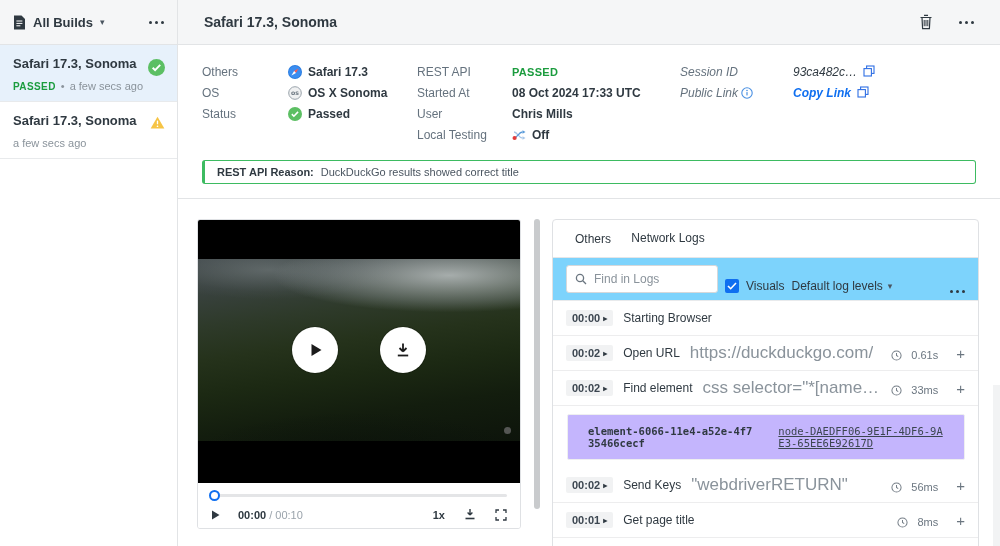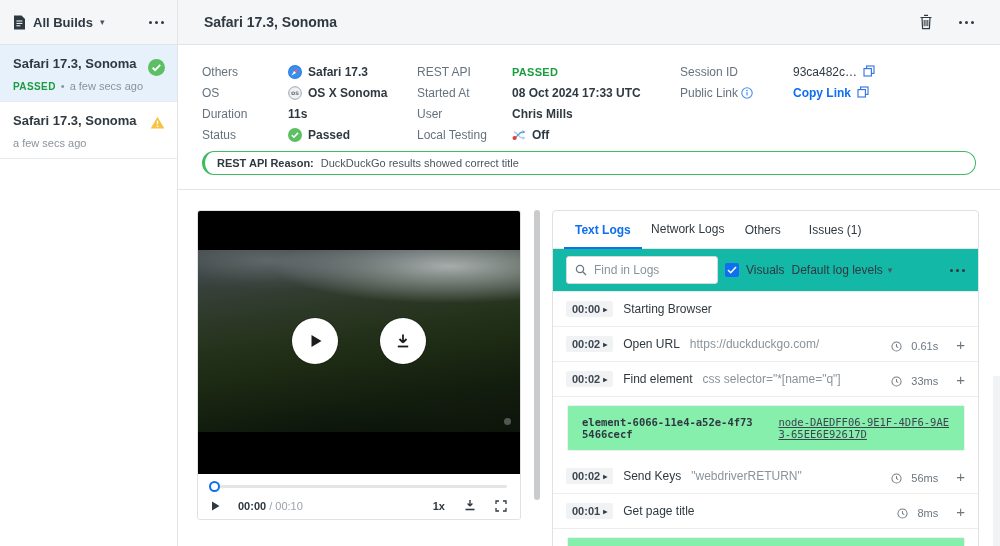--- a/index.html
+++ b/index.html
@@ -23,29 +23,29 @@
   .passed-txt { color:#1b9c3e; font-weight:700; font-size:10px; letter-spacing:.4px; }
   .sb-status { position:absolute; right:12px; top:14px; }
   
   .main { flex:1; min-width:0; display:flex; flex-direction:column; position:relative; }
   .m-header { height:45px; flex-shrink:0; display:flex; align-items:center; padding:0 26px; background:#f5f6f7; border-bottom:1px solid #e2e4e6; }
   .m-title { font-size:14px; font-weight:600; }
   .hd-icons { margin-left:auto; display:flex; align-items:center; gap:26px; }
   
   .meta-wrap { border-bottom:1px solid #e2e4e6; background:#fff; }
   .meta { display:flex; padding:16px 24px 2px; }
-  .mcol1 { width:215px; } .mcol2 { width:263px; } .mcol3 { flex:1; }
+  .mcol1 { width:215px; } .mcol2 { width:263px; } .mcol3 { flex:1;font-style:italic; }
   .mrow { display:flex; align-items:center; height:21px; }
   .mlabel { color:#65727e; }
   .mcol1 .mlabel { width:86px; } .mcol2 .mlabel { width:95px; } .mcol3 .mlabel { width:113px; }
   .mval { display:flex; align-items:center; gap:6px; font-weight:600; }
   .mval.plain { font-weight:400; }
   .green-bold { color:#1b9c3e; font-weight:700; font-size:11px; letter-spacing:.3px; }
   .link { color:#0f6ff0; font-weight:600; cursor:pointer; }
-  .banner { margin:4px 24px 14px; border:1px solid #3dbb61; border-left-width:3px; border-radius:12px; padding:5px 12px; display:flex; align-items:center; gap:7px; font-size:11px; }
+  .banner { margin:13px 24px 14px; border:1px solid #3dbb61; border-left-width:3px; border-radius:3px; padding:5px 12px; display:flex; align-items:center; gap:7px; font-size:11px; }
   .banner b { font-size:11px; }
   .banner span { color:#4a5560; }
   
   .content { flex:1; display:flex; padding:20px 0 0 19px; background:#fff; position:relative; }
   
   .vcard { width:324px; flex-shrink:0; border:1px solid #dfe1e4; border-radius:3px; overflow:hidden; align-self:flex-start; }
   .vscreen { height:263px; background:#000; position:relative; }
   .vimg { position:absolute; left:0; right:0; top:39px; height:182px;
     background:
       radial-gradient(ellipse 70% 26% at 78% 9%, rgba(205,210,212,.75), rgba(150,158,160,.35) 55%, rgba(80,90,90,0) 78%),
@@ -66,37 +66,37 @@
   
   .mid-scroll { width:6px; height:290px; border-radius:3px; background:#c9cbcd; margin-left:13px; flex-shrink:0; }
   .page-scroll { position:absolute; right:0; top:186px; bottom:0; width:7px; background:#f2f3f4; }
   
   .logs-panel { margin-left:12px; width:427px; border:1px solid #dfe1e4; border-radius:4px 4px 0 0; background:#fff; display:flex; flex-direction:column; overflow:hidden; position:relative; }
   .tabs { display:flex; align-items:stretch; min-height:38px; border-bottom:1px solid #e5e6e8; padding:0 8px; }
   .tab { display:flex; align-items:center; justify-content:center; padding:0 14px; font-size:12px; cursor:pointer; position:relative; text-align:center; }
   .tab.active { color:#0f6ff0; font-weight:700; }
   .tab.active::after { content:""; position:absolute; left:3px; right:3px; bottom:-1px; height:2px; background:#0f6ff0; }
   .tab.two-line { width:86px; line-height:1.15; padding:0 6px; }
-  .filter-row { display:flex; align-items:center; gap:7px; padding:7px 13px; background:#14b8a6; border-bottom:1px solid #e8eaec; }
+  .filter-row { display:flex; align-items:flex-end; gap:7px; padding:7px 13px; background:#7dd3fc; border-bottom:1px solid #e8eaec; }
   .search { position:relative; width:152px; }
   .search input { width:100%; height:28px; border:1px solid #d6d8da; border-radius:3px; background:#fff; padding:0 8px 0 27px; font-size:12px; font-family:inherit; color:#2f3941; outline:none; }
   .search input::placeholder { color:#8a939b; }
   .search .s-icon { position:absolute; left:9px; top:8px; }
   .cbx { width:14px; height:14px; background:#0f6ff0; border-radius:2px; display:flex; align-items:center; justify-content:center; cursor:pointer; flex-shrink:0; }
   .cbx-label { font-size:12px; }
   .dd { display:flex; align-items:center; gap:5px; font-size:12px; cursor:pointer; margin-left:0; }
   .log-list { flex:1; overflow:hidden; }
   .log-row { display:flex; align-items:center; min-height:35px; padding:0 13px; border-bottom:1px solid #ededee; gap:10px; cursor:pointer; }
   .chip { background:#f1f2f3; border-radius:2px; padding:2px 6px; font-size:11px; font-weight:600; color:#3c4650; display:inline-flex; align-items:center; gap:3px; flex-shrink:0; }
   .chip .tri { font-size:8px; color:#2f3941; }
   .action { font-size:12px; white-space:nowrap; }
-  .detail { font-size:12px; color:#8a939b; white-space:nowrap; overflow:hidden; text-overflow:ellipsis; }
+  .detail { font-size:17px; color:#8a939b; white-space:nowrap; overflow:hidden; text-overflow:ellipsis; }
   .rowright { margin-left:auto; display:flex; align-items:flex-end; gap:9px; color:#6b7680; font-size:11px; flex-shrink:0; }
   .plus { font-size:15px; color:#6b7680; margin-left:9px; cursor:pointer; line-height:1; }
-  .code-block { margin:8px 13px 8px 14px; background:#86efac; border:1px solid #eeeff0; border-radius:2px; padding:10px 14px; font-family:"DejaVu Sans Mono", monospace; font-size:10.5px; color:#3c4650; }
+  .code-block { margin:8px 13px 8px 14px; background:#c4b5fd; border:1px solid #eeeff0; border-radius:2px; padding:10px 20px; font-family:"DejaVu Sans Mono", monospace; font-size:10.5px; color:#3c4650; }
   .code-cols { display:flex; gap:22px; }
   .cb-left { width:188px; word-break:break-all; font-weight:700; color:#2f3941; }
   .cb-right { width:185px; word-break:break-all;text-decoration:underline; }
   svg { display:block; }
 </style>
 </head>
 <body>
 
 <div class="sidebar">
   <div class="sb-header">
@@ -188,24 +188,20 @@
               <span>
                 <svg width="14" height="14" viewBox="0 0 14 14">
                   <circle cx="7" cy="7" r="6.3" fill="#f0f1f2" stroke="#9aa3ab" stroke-width="1"></circle>
                   <text x="7" y="9.4" font-size="6.2" text-anchor="middle" fill="#6b7680" font-family="DejaVu Sans">os</text>
                 </svg>
               </span>
           <span>OS X Sonoma</span>
             </span>
           </div>
         <div class="mrow">
-            <span class="mlabel">Duration</span>
-          <span class="mval">11s</span>
-          </div>
-        <div class="mrow">
             <span class="mlabel">Status</span>
           <span class="mval">
               <span>
                 <svg width="14" height="14" viewBox="0 0 16 16">
                   <circle cx="8" cy="8" r="8" fill="#5cbf63"></circle>
                   <path d="M4.4 8.2l2.3 2.3 4.8-4.9" stroke="#fff" stroke-width="1.8" fill="none"></path>
                 </svg>
               </span>
           <span>Passed</span>
             </span>
@@ -330,24 +326,22 @@
               </span>
           </span>
         </div>
       </div>
     </div>
 
     <div class="mid-scroll"></div>
 
     <div class="logs-panel">
       <div class="tabs">
-        <div class="tab active">Text Logs</div>
+        <div class="tab">Others</div>
         <div class="tab two-line">Network Logs</div>
-        <div class="tab">Others</div>
-        <div class="tab">Issues (1)</div>
       </div>
 
       <div class="filter-row">
         <div class="search">
           <span class="s-icon">
               <svg width="12" height="12" viewBox="0 0 12 12">
                 <circle cx="5" cy="5" r="3.6" fill="none" stroke="#6b7680" stroke-width="1.3"></circle>
                 <line x1="7.8" y1="7.8" x2="11" y2="11" stroke="#6b7680" stroke-width="1.3"></line>
               </svg>
             </span>

